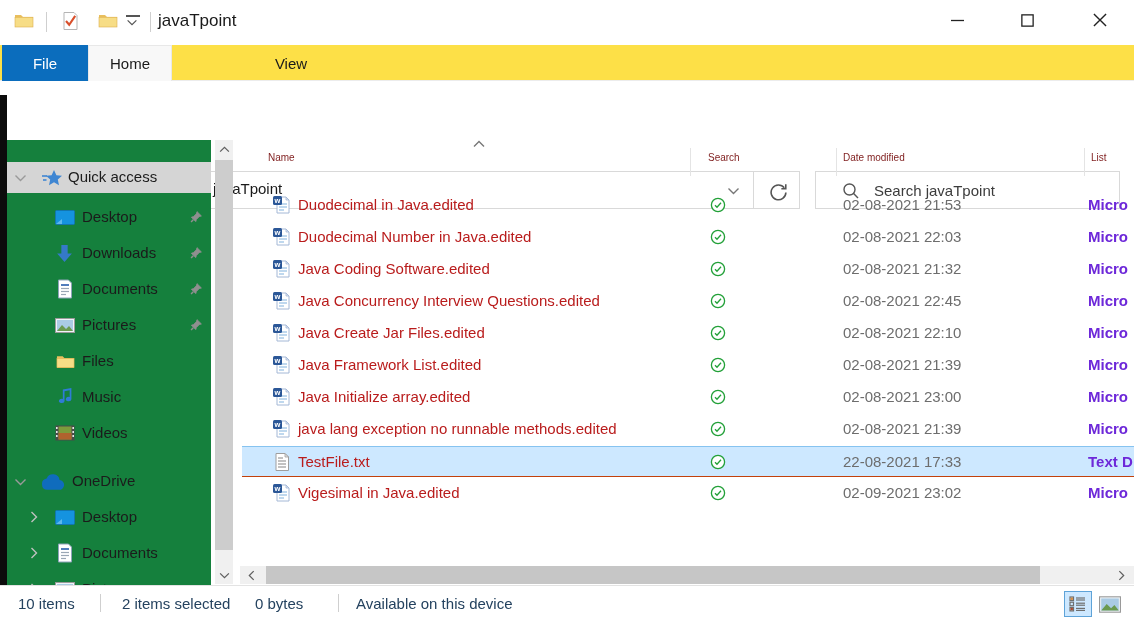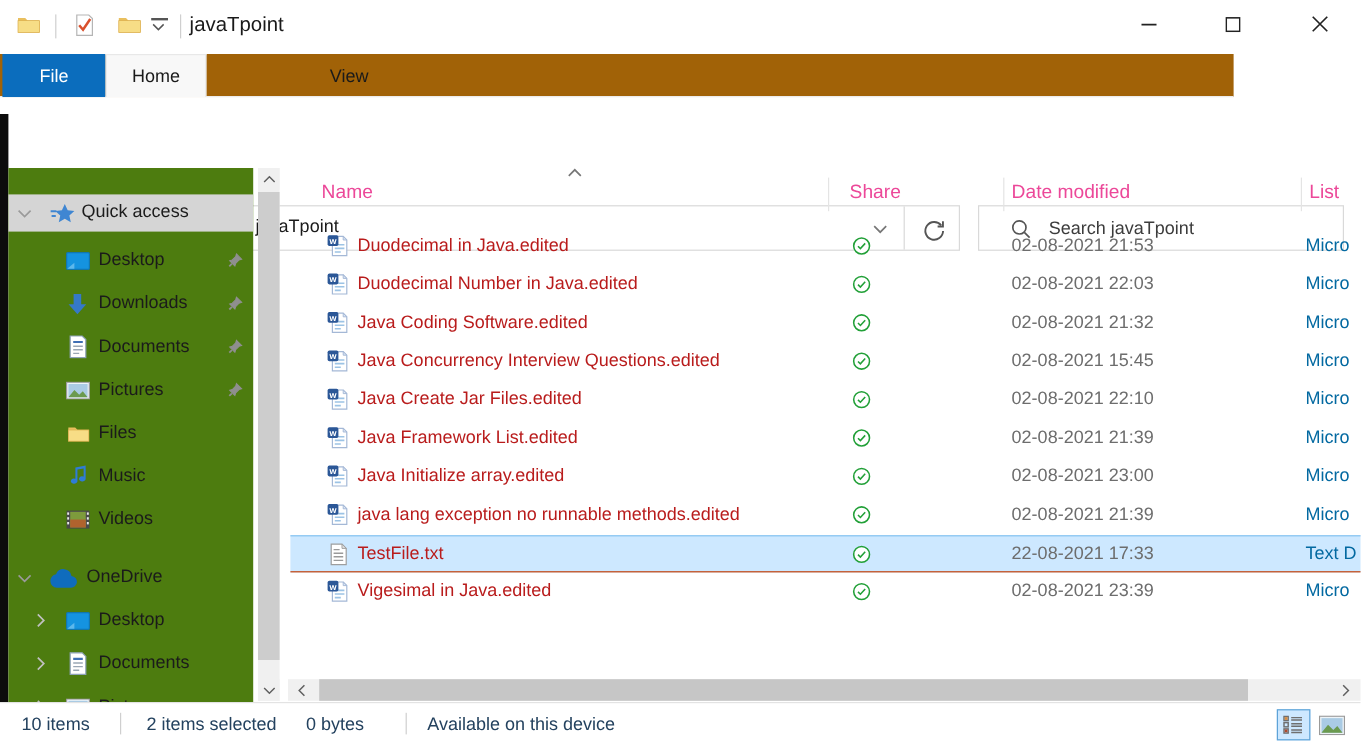--- a/index.html
+++ b/index.html
@@ -12,21 +12,21 @@
   .abs { position:absolute; }
   svg.ic { display:block; }
 
   
   .titlebar { position:absolute; left:0; top:0; width:1134px; height:45px; background:#fff; }
   .qat-sep { position:absolute; top:12px; width:1px; height:20px; background:#cfcfcf; }
   .win-title { position:absolute; left:158px; top:11px; font-size:17px; color:#1a1a1a; }
   .winbtn { position:absolute; top:0; width:46px; height:40px; display:flex; align-items:center; justify-content:center; cursor:default; }
 
   
-  .tabsrow { position:absolute; left:0; top:45px; width:1028px; height:36px; background:#a16207; border-bottom:1px solid #ececec; }
+  .tabsrow { position:absolute; left:0; top:45px; width:1134px; height:36px; background:#fde047; border-bottom:1px solid #ececec; }
   .rtab { position:absolute; top:0; height:36px; display:flex; align-items:center; justify-content:center; font-size:15px; }
   .rtab.file { left:2px; width:86px; background:#0b6dbd; color:#fff; }
   .rtab.home { left:88px; width:84px; background:#f8f8f8; border:1px solid #e8e8e8; border-bottom:none; }
   .rtab.share { left:172px; width:80px; }
   .rtab.view { left:252px; width:78px; }
   .help-badge { position:absolute; left:1107px; top:51px; width:22px; height:22px; border-radius:50%;
     background:#1777d1; color:#fff; font-size:15px; font-weight:bold; display:flex; align-items:center; justify-content:center; }
 
   
   .addressrow { position:absolute; left:0; top:81px; width:1134px; height:59px; background:#fff; }
@@ -36,38 +36,38 @@
   .crumb-txt { position:absolute; left:52px; top:8px; font-size:15px; color:#1a1a1a; }
   .searchbox { position:absolute; left:815px; top:90px; width:305px; height:38px; border:1px solid #d9d9d9; background:#fff; }
   .searchbox input { position:absolute; left:58px; top:1px; width:240px; height:34px; border:none; outline:none;
     font-family:"Liberation Sans", sans-serif; font-size:15px; color:#333; }
   .searchbox input::placeholder { color:#3c3c3c; opacity:1; }
 
   
   .leftstrip { position:absolute; left:0; top:95px; width:7px; height:490px; background:#0c0c0c; }
 
   
-  .sidebar { position:absolute; left:7px; top:140px; width:204px; height:445px; overflow:hidden; background:#4d7c0f; }
+  .sidebar { position:absolute; left:7px; top:140px; width:204px; height:445px; overflow:hidden; background:#15803d; }
   .sitem { position:absolute; left:-7px; width:211px; height:31px; cursor:default; }
   .sitem .lbl { position:absolute; top:6px; font-size:15px; color:#1b1b1b; white-space:nowrap; }
   .sitem.qa-head { background:#d5d5d5; }
   .pin { position:absolute; left:190px; top:8px; }
 
   
   .vscroll { position:absolute; left:215px; top:140px; width:18px; height:444px; background:#f0f0f0; }
   .vthumb { position:absolute; left:0; top:20px; width:18px; height:390px; background:#cdcdcd; }
   .varrow { position:absolute; left:0; width:18px; height:18px; background:#f0f0f0; display:flex; align-items:center; justify-content:center; }
 
   
-  .listhead { position:absolute; left:240px; top:146px; width:894px; height:32px; font-size:16px; color:#ec4899; }
+  .listhead { position:absolute; left:240px; top:146px; width:894px; height:32px; font-size:10px; color:#7f1d1d; }
   .colsep { position:absolute; top:2px; width:1px; height:28px; background:#e4e4e4; }
   .frow { position:absolute; left:242px; width:892px; height:31px; }
   .frow .fname { position:absolute; left:56px; top:6px; font-size:15px; color:#b91c1c; white-space:nowrap; }
   .frow .fdate { position:absolute; left:601px; top:6px; font-size:15px; color:#6d6d6d; white-space:nowrap; }
-  .frow .ftype { position:absolute; left:846px; top:6px; font-size:15px; color:#0369a1; white-space:nowrap; }
+  .frow .ftype { position:absolute; left:846px; top:6px; font-size:15px; color:#6d28d9; white-space:nowrap;font-weight:bold; }
   .frow .ficon { position:absolute; left:30px; top:5px; }
   .frow .fstat { position:absolute; left:468px; top:7px; }
   .frow.sel { background:#cde8ff; border-top:1px solid #86c3f0; border-bottom:1px solid #c2410c; }
 
   
   .hscroll { position:absolute; left:240px; top:566px; width:894px; height:18px; background:#f0f0f0; }
   .hthumb { position:absolute; left:26px; top:0; width:774px; height:18px; background:#c6c6c6; }
   .harrow { position:absolute; top:0; width:18px; height:18px; display:flex; align-items:center; justify-content:center; }
 
   
@@ -445,21 +445,21 @@
         </svg>
       </div>
   </div>
 
   <div class="listhead">
     <svg class="ic abs" style="left:232px;top:-6px;color:#777" width="14" height="8">
         <use href="#i-chev-up"></use>
       </svg>
     <span class="abs" style="left:28px;top:6px">Name</span>
     <div class="colsep" style="left:450px"></div>
-    <span class="abs" style="left:468px;top:6px">Share</span>
+    <span class="abs" style="left:468px;top:6px">Search</span>
     <div class="colsep" style="left:596px"></div>
     <span class="abs" style="left:603px;top:6px">Date modified</span>
     <div class="colsep" style="left:844px"></div>
     <span class="abs" style="left:851px;top:6px">List</span>
   </div>
 
   <div class="frow" style="top:190px">
     <svg class="ic ficon" width="20" height="20">
         <use href="#i-word"></use>
       </svg>
@@ -493,21 +493,21 @@
     <span class="ftype">Micro</span>
   </div>
   <div class="frow" style="top:286px">
     <svg class="ic ficon" width="20" height="20">
         <use href="#i-word"></use>
       </svg>
     <span class="fname">Java Concurrency Interview Questions.edited</span>
     <svg class="ic fstat" width="16" height="16">
         <use href="#i-status"></use>
       </svg>
-    <span class="fdate">02-08-2021 15:45</span>
+    <span class="fdate">02-08-2021 22:45</span>
     <span class="ftype">Micro</span>
   </div>
   <div class="frow" style="top:318px">
     <svg class="ic ficon" width="20" height="20">
         <use href="#i-word"></use>
       </svg>
     <span class="fname">Java Create Jar Files.edited</span>
     <svg class="ic fstat" width="16" height="16">
         <use href="#i-status"></use>
       </svg>
@@ -559,21 +559,21 @@
     <span class="ftype">Text D</span>
   </div>
   <div class="frow" style="top:478px">
     <svg class="ic ficon" width="20" height="20">
         <use href="#i-word"></use>
       </svg>
     <span class="fname">Vigesimal in Java.edited</span>
     <svg class="ic fstat" width="16" height="16">
         <use href="#i-status"></use>
       </svg>
-    <span class="fdate">02-08-2021 23:39</span>
+    <span class="fdate">02-09-2021 23:02</span>
     <span class="ftype">Micro</span>
   </div>
 
   <div class="hscroll">
     <div class="harrow" style="left:2px">
       <svg class="ic" width="7" height="11" style="color:#5f5f5f;transform:rotate(180deg)">
           <use href="#i-chev-right"></use>
         </svg>
       </div>
     <div class="hthumb"></div>

